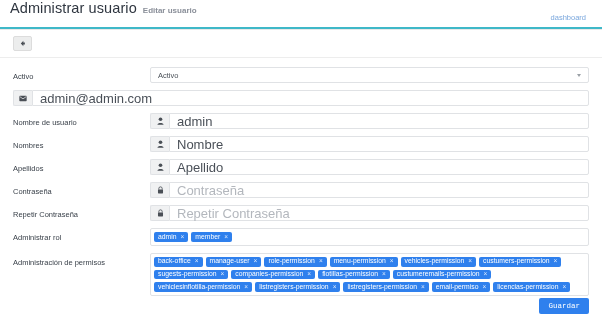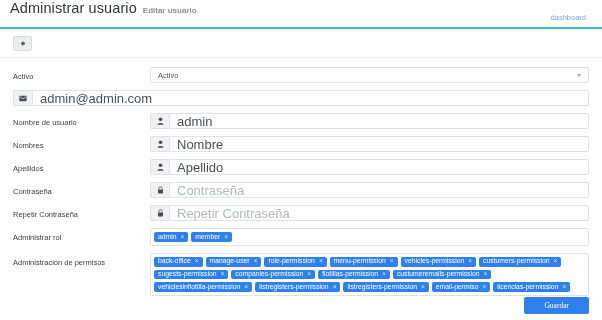--- a/index.html
+++ b/index.html
@@ -181,23 +181,23 @@
     position: absolute;
     right: 13px;
     bottom: 8px;
   }
   .btn-primary {
     background: #2f80ed;
     color: #fff;
     font-size: 7.5px;
     border: none;
     border-radius: 2px;
-    padding: 4px 20px;
+    padding: 4px 9px;
     cursor: pointer;
-    font-family: Liberation Serif, serif;
+    font-family: Liberation Mono, monospace;
     margin-top: 39px;
   }
 </style>
 </head>
 <body>
 
 <div class="page">
 
   <div class="page-header">
     <span class="page-title">Administrar usuario</span>

